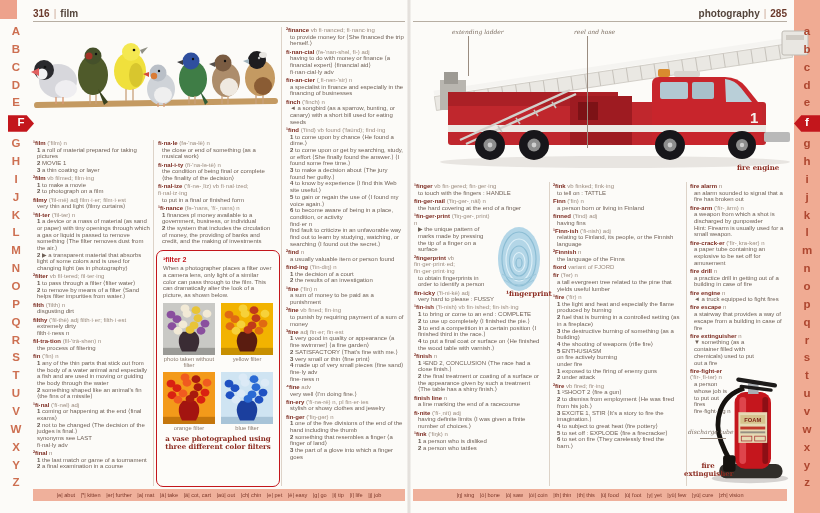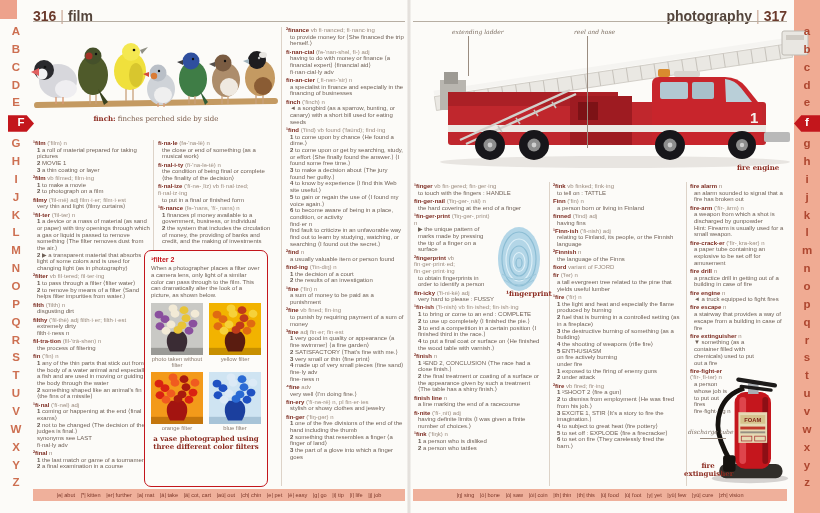--- a/index.html
+++ b/index.html
@@ -14,21 +14,21 @@
         justify-content:space-between;align-items:center;z-index:5;}
   .tabs.left{left:3px;}
   .tabs.right{right:0px;}
   .tab{font-size:11.5px;font-weight:bold;color:#cd6f51;line-height:1;cursor:pointer;}
   .tabs.right .tab{color:#ae4730;}
   .tabs.left .tab.active{color:#fff;background:#c3161c;width:26px;text-align:center;padding:2px 0 3px;
         clip-path:polygon(0 0,72% 0,100% 50%,72% 100%,0 100%);margin-left:10px;}
   .tabs.right .tab.active{color:#fff;background:#c3161c;width:26px;text-align:center;padding:2px 0 3px;
         clip-path:polygon(28% 0,100% 0,100% 100%,28% 100%,0 50%);}
   
-  .hdr{position:absolute;top:8px;font-size:14px;font-weight:bold;color:#6b3a2c;}
+  .hdr{position:absolute;top:8px;font-size:10px;font-weight:bold;color:#6b3a2c;}
   .hdr .sep{color:#c9a795;font-weight:normal;padding:0 4px;}
   .hdr .word{color:#53443b;}
   .hrule{position:absolute;top:21px;height:1px;background:#b7aea3;}
   
   .col{position:absolute;font-size:6px;line-height:6.7px;color:#6f6157;overflow:hidden;}
   .blk{margin-bottom:1.5px;}
   .hw{font-weight:bold;color:#7c2b20;}
   .pr{color:#9b8b7e;}
   .ln{padding-left:4px;}
   .ln b{color:#5f5249;}
@@ -39,21 +39,21 @@
   
   .fig{position:absolute;}
   .figcap{font-family:"DejaVu Serif",serif;font-weight:bold;font-size:7px;color:#8c2b20;}
   .figcap .rest{font-weight:normal;color:#7a5a49;}
   .finch-cap{position:absolute;left:30px;top:114px;width:252px;text-align:center;}
   .fe-cap{position:absolute;left:737px;top:163px;}
   .fp-cap{position:absolute;left:506px;top:289px;}
   .lab{position:absolute;font-size:6px;font-style:italic;color:#7d6f63;font-family:"DejaVu Serif",serif;}
   .leader{position:absolute;width:1px;background:#9a8c80;}
   
-  .fbox{position:absolute;left:144px;top:250px;width:124px;height:237px;border:1.5px solid #c3161c;
+  .fbox{position:absolute;left:156px;top:250px;width:124px;height:237px;border:1.5px solid #c3161c;
         border-radius:7px;background:#fdfcf9;box-sizing:border-box;padding:5px 6px 4px;}
   .fbox h4{margin:0 0 2px;font-size:7px;color:#c3161c;}
   .fbox p{margin:0 0 4px;font-size:6px;line-height:6.8px;color:#6f6157;}
   .pgrid{display:grid;grid-template-columns:1fr 1fr;gap:3px 6px;}
   .ph svg{width:100%;height:52px;display:block;}
   .plabel{font-size:5.8px;line-height:6.4px;text-align:center;color:#8a7b6f;margin-top:1px;}
   .fbox .cap{font-family:"DejaVu Serif",serif;font-weight:bold;font-size:7px;line-height:8px;
         color:#8c2b20;text-align:center;margin-top:4px;}
   
   .ext-label{position:absolute;left:688px;top:428px;}
@@ -125,21 +125,21 @@
       <div class="tab">w</div>
       <div class="tab">x</div>
       <div class="tab">y</div>
       <div class="tab">z</div>
     </div>
 
   <div class="hdr" style="left:33px;">
     <span>316</span><span class="sep">|</span><span class="word">film</span>
   </div>
   <div class="hdr" style="right:33px;">
-    <span class="word">photography</span><span class="sep">|</span><span>317</span>
+    <span class="word">photography</span><span class="sep">|</span><span>285</span>
   </div>
   <div class="hrule" style="left:33px;width:372px;"></div>
   <div class="hrule" style="left:413px;width:374px;"></div>
 
   <div class="fig" style="left:30px;top:23px;width:252px;height:90px;">
     <svg viewBox="0 0 252 92" width="252" height="92">
       <rect x="4" y="77" width="244" height="6" rx="3" fill="#c49a62" transform="rotate(-1 126 80)"></rect>
 
       <ellipse cx="28" cy="58" rx="19" ry="17" fill="#d7d7dc"></ellipse>
       <ellipse cx="36" cy="66" rx="11" ry="9" fill="#efeef1"></ellipse>
@@ -187,21 +187,20 @@
 
       <ellipse cx="230" cy="55" rx="15" ry="18" fill="#c49a62"></ellipse>
       <ellipse cx="233" cy="63" rx="9" ry="9" fill="#8a5c34"></ellipse>
       <circle cx="227" cy="37" r="9" fill="#1e1d20"></circle>
       <ellipse cx="233" cy="32" rx="4" ry="3" fill="#e8e6e2"></ellipse>
       <path d="M219,36 l-6,2 l6,3 Z" fill="#9fb3bd"></path>
       <circle cx="229" cy="35" r="1.2" fill="#fff" opacity=".7"></circle>
       <path d="M226,72 v9 M233,72 v9" stroke="#c9a07a" stroke-width="1.3"></path>
     </svg>
   </div>
-  <div class="finch-cap figcap"><span>finch:</span><span class="rest"> finches perched side by side</span></div>
 
   <div class="fig" style="left:420px;top:22px;width:390px;height:148px;">
     <svg viewBox="0 0 390 150" width="390" height="150">
       <ellipse cx="195" cy="140" rx="175" ry="6" fill="rgba(60,40,30,0.10)"></ellipse>
       <g transform="rotate(-8.5 200 58)">
         <rect x="14" y="41" width="360" height="5" fill="#f5f4f1"></rect>
         <rect x="14" y="47" width="360" height="14" fill="#eae8e3" stroke="#cbc7c0" stroke-width="0.8"></rect>
         <path d="M26 47v14M40 47v14M54 47v14M68 47v14M82 47v14M96 47v14M110 47v14M124 47v14M138 47v14M152 47v14M166 47v14M180 47v14M194 47v14M208 47v14M222 47v14M236 47v14M250 47v14M264 47v14M278 47v14M292 47v14M306 47v14M320 47v14M334 47v14M348 47v14M362 47v14" stroke="#c6c2bb" stroke-width="1"></path>
       </g>
       <rect x="362" y="9" width="26" height="24" rx="2" fill="#e9e7e2" stroke="#bfbbb4"></rect>

